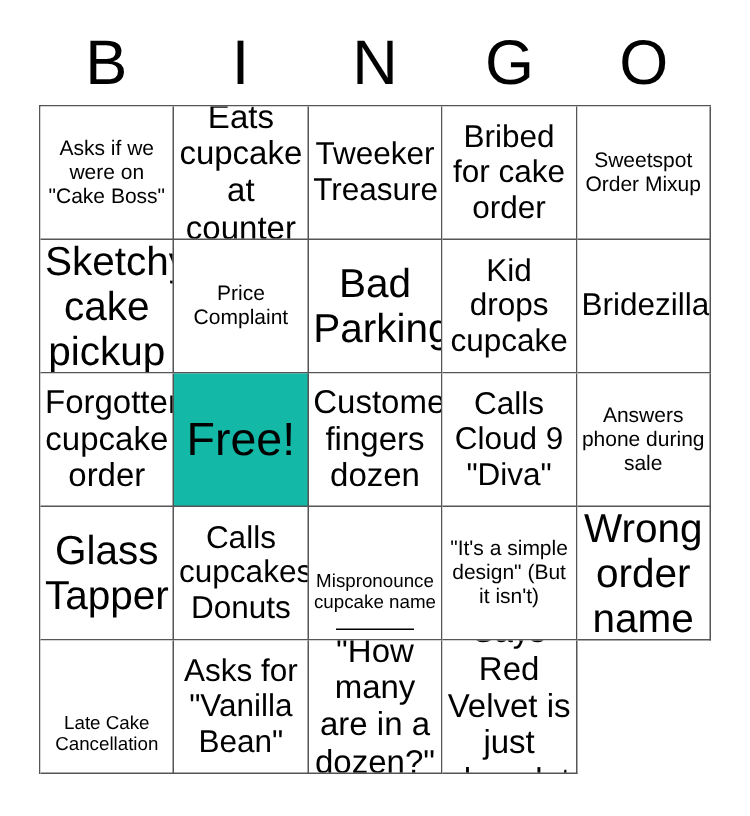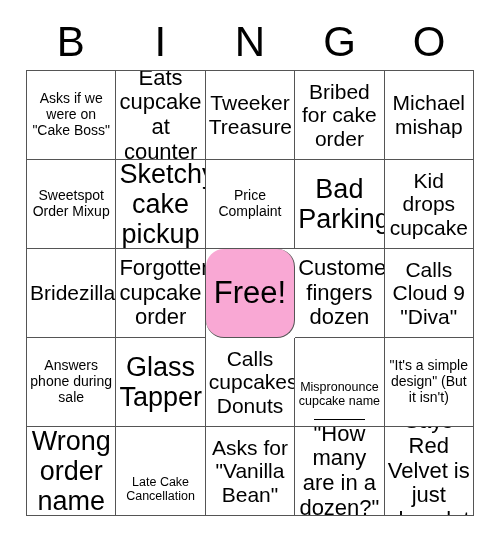--- a/index.html
+++ b/index.html
@@ -70,22 +70,21 @@
 
   
   .fs-xl  .cell-text { font-size: 27px; }
   .fs-lg  .cell-text { font-size: 21px; }
   .fs-md  .cell-text { font-size: 22px; }
   .fs-sm  .cell-text { font-size: 14px; }
   .fs-xs  .cell-text { font-size: 12.5px; margin-top: 36px; }
 
   
   .free {
-    background: #f9a8d4;
-    border-radius: 18px;
+    background: #14b8a6;
   }
   .free .cell-text {
     font-size: 31px;
   }
 
   
   .blank-rule {
     width: 62%;
     height: 0;
     border-bottom: 1.6px solid #000000;
@@ -111,23 +110,20 @@
         <span class="cell-text">Asks if we were on "Cake Boss"</span>
       </div>
     <div class="cell fs-md">
         <span class="cell-text">Eats cupcake at counter</span>
       </div>
     <div class="cell fs-lg">
         <span class="cell-text">Tweeker Treasure</span>
       </div>
     <div class="cell fs-lg">
         <span class="cell-text">Bribed for cake order</span>
-      </div>
-    <div class="cell fs-lg">
-        <span class="cell-text">Michael mishap</span>
       </div>
 
     <div class="cell fs-sm">
         <span class="cell-text">Sweetspot Order Mixup</span>
       </div>
     <div class="cell fs-xl">
         <span class="cell-text">Sketchy cake pickup</span>
       </div>
     <div class="cell fs-sm">
         <span class="cell-text">Price Complaint</span>

